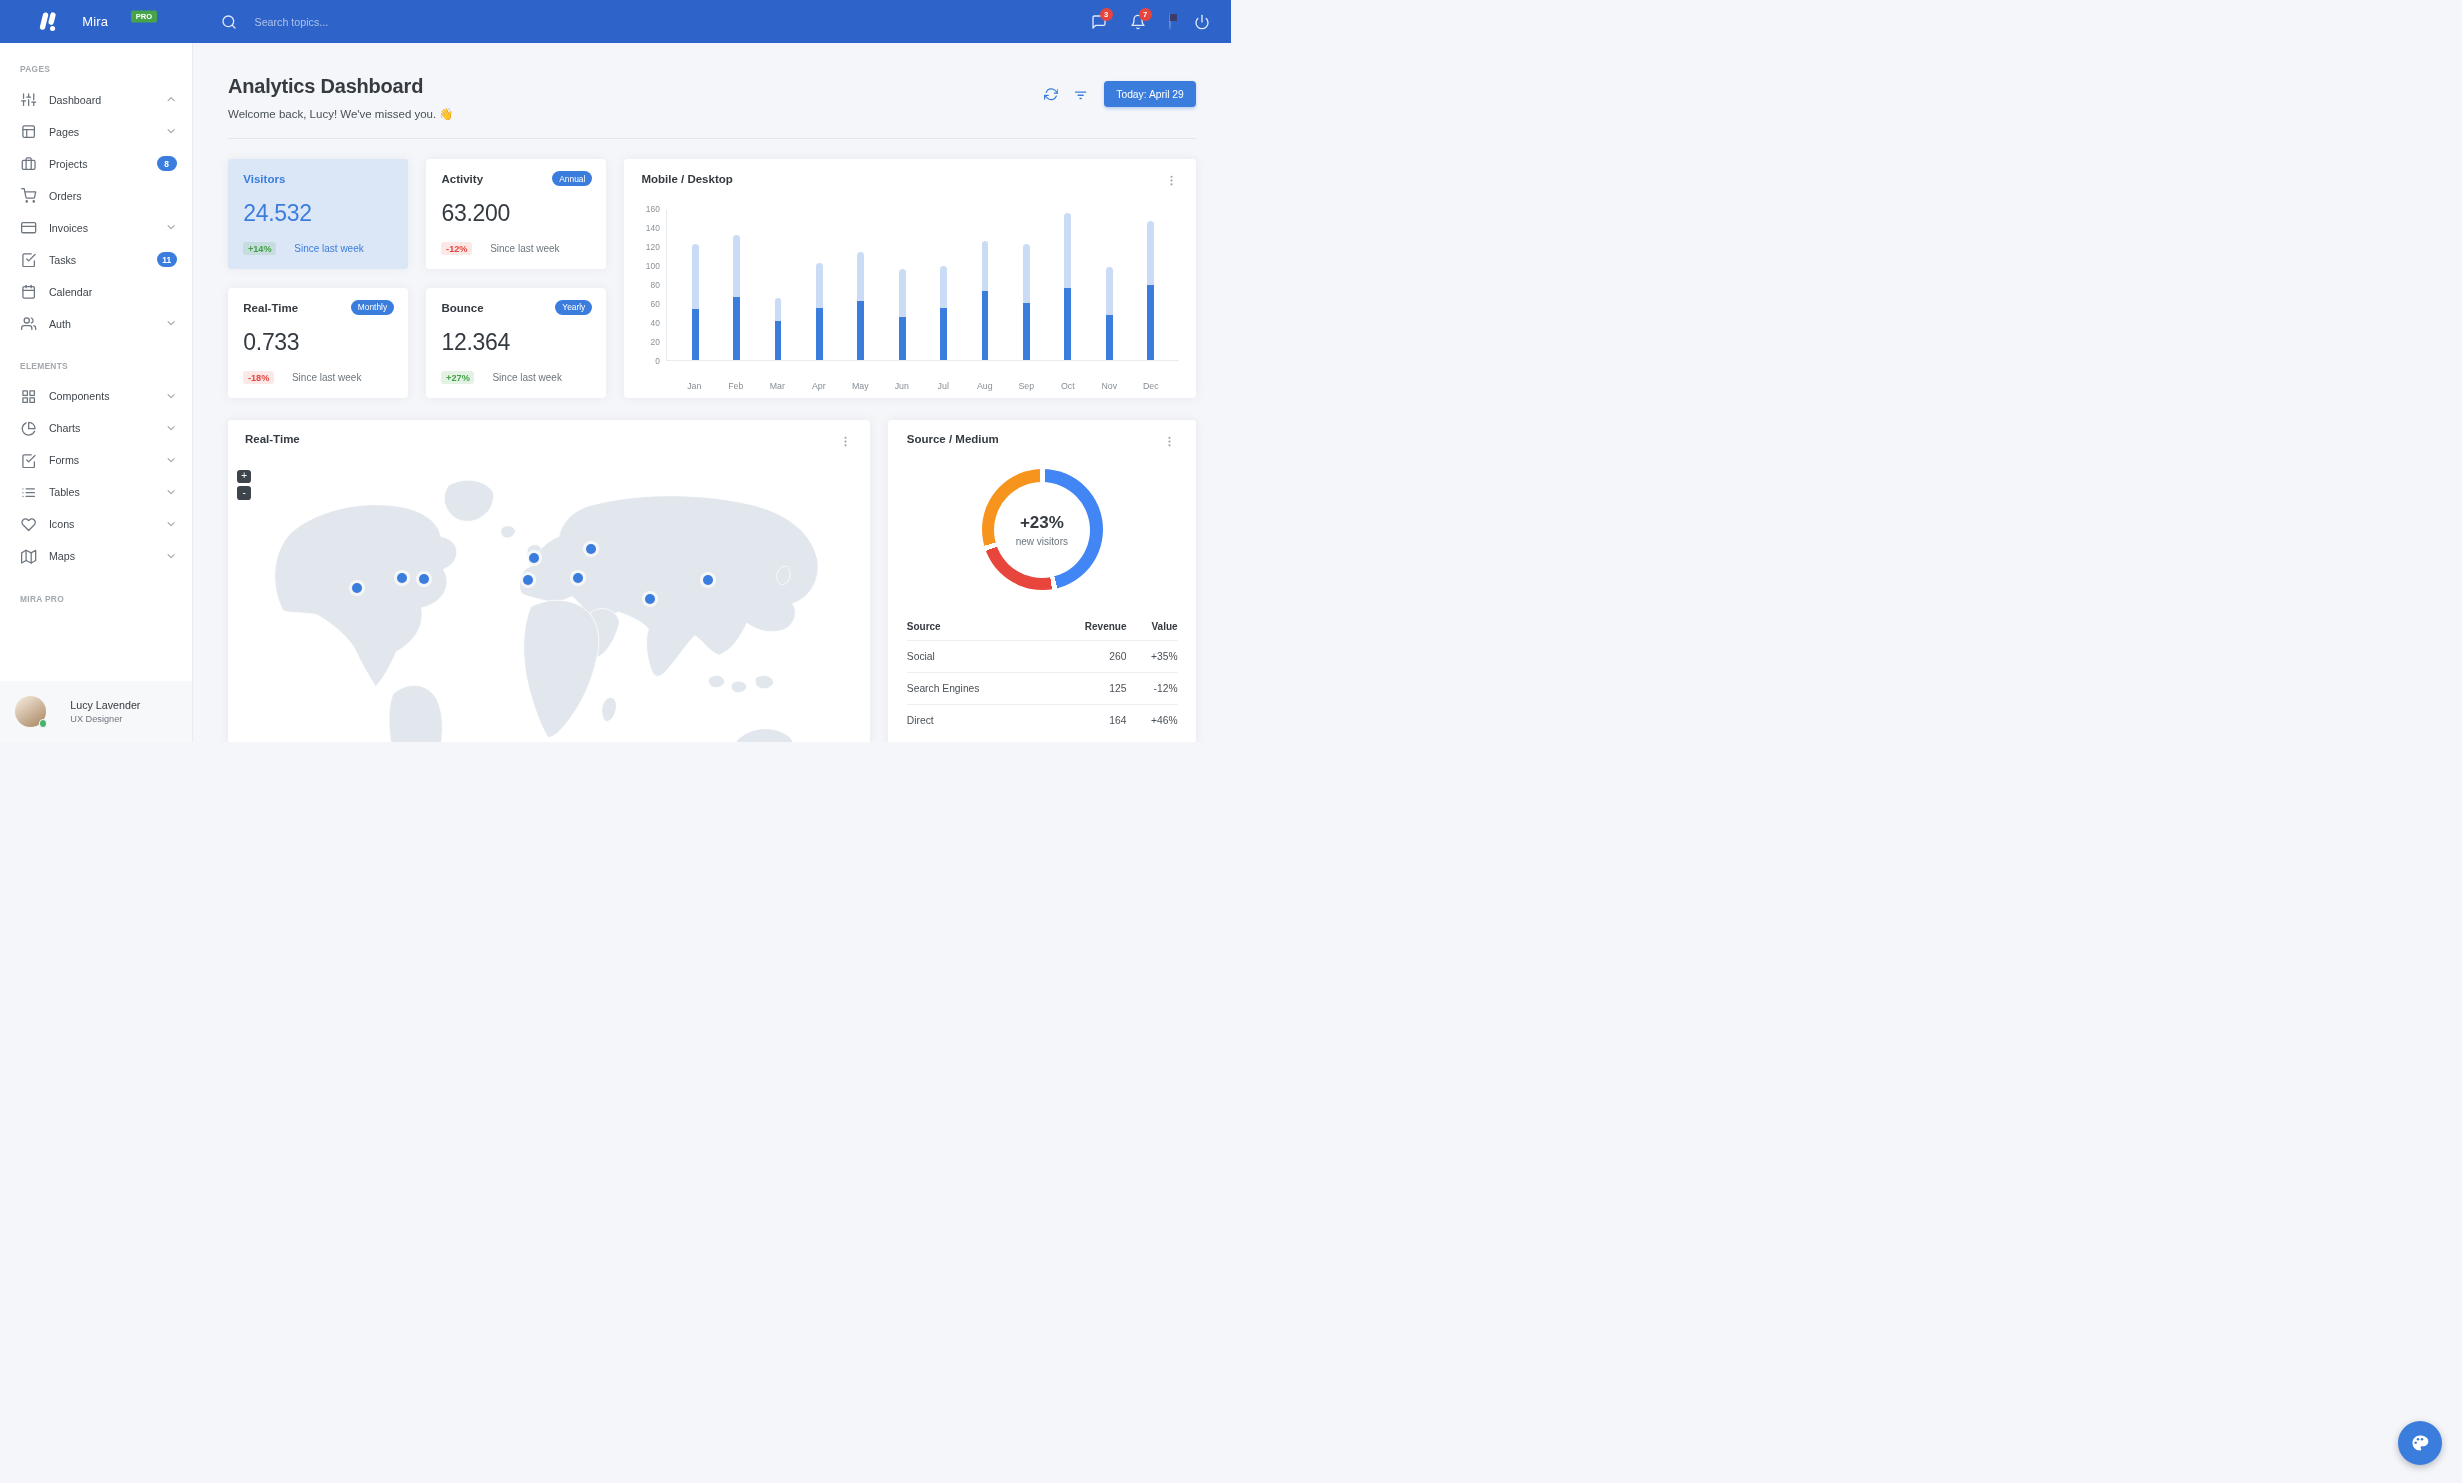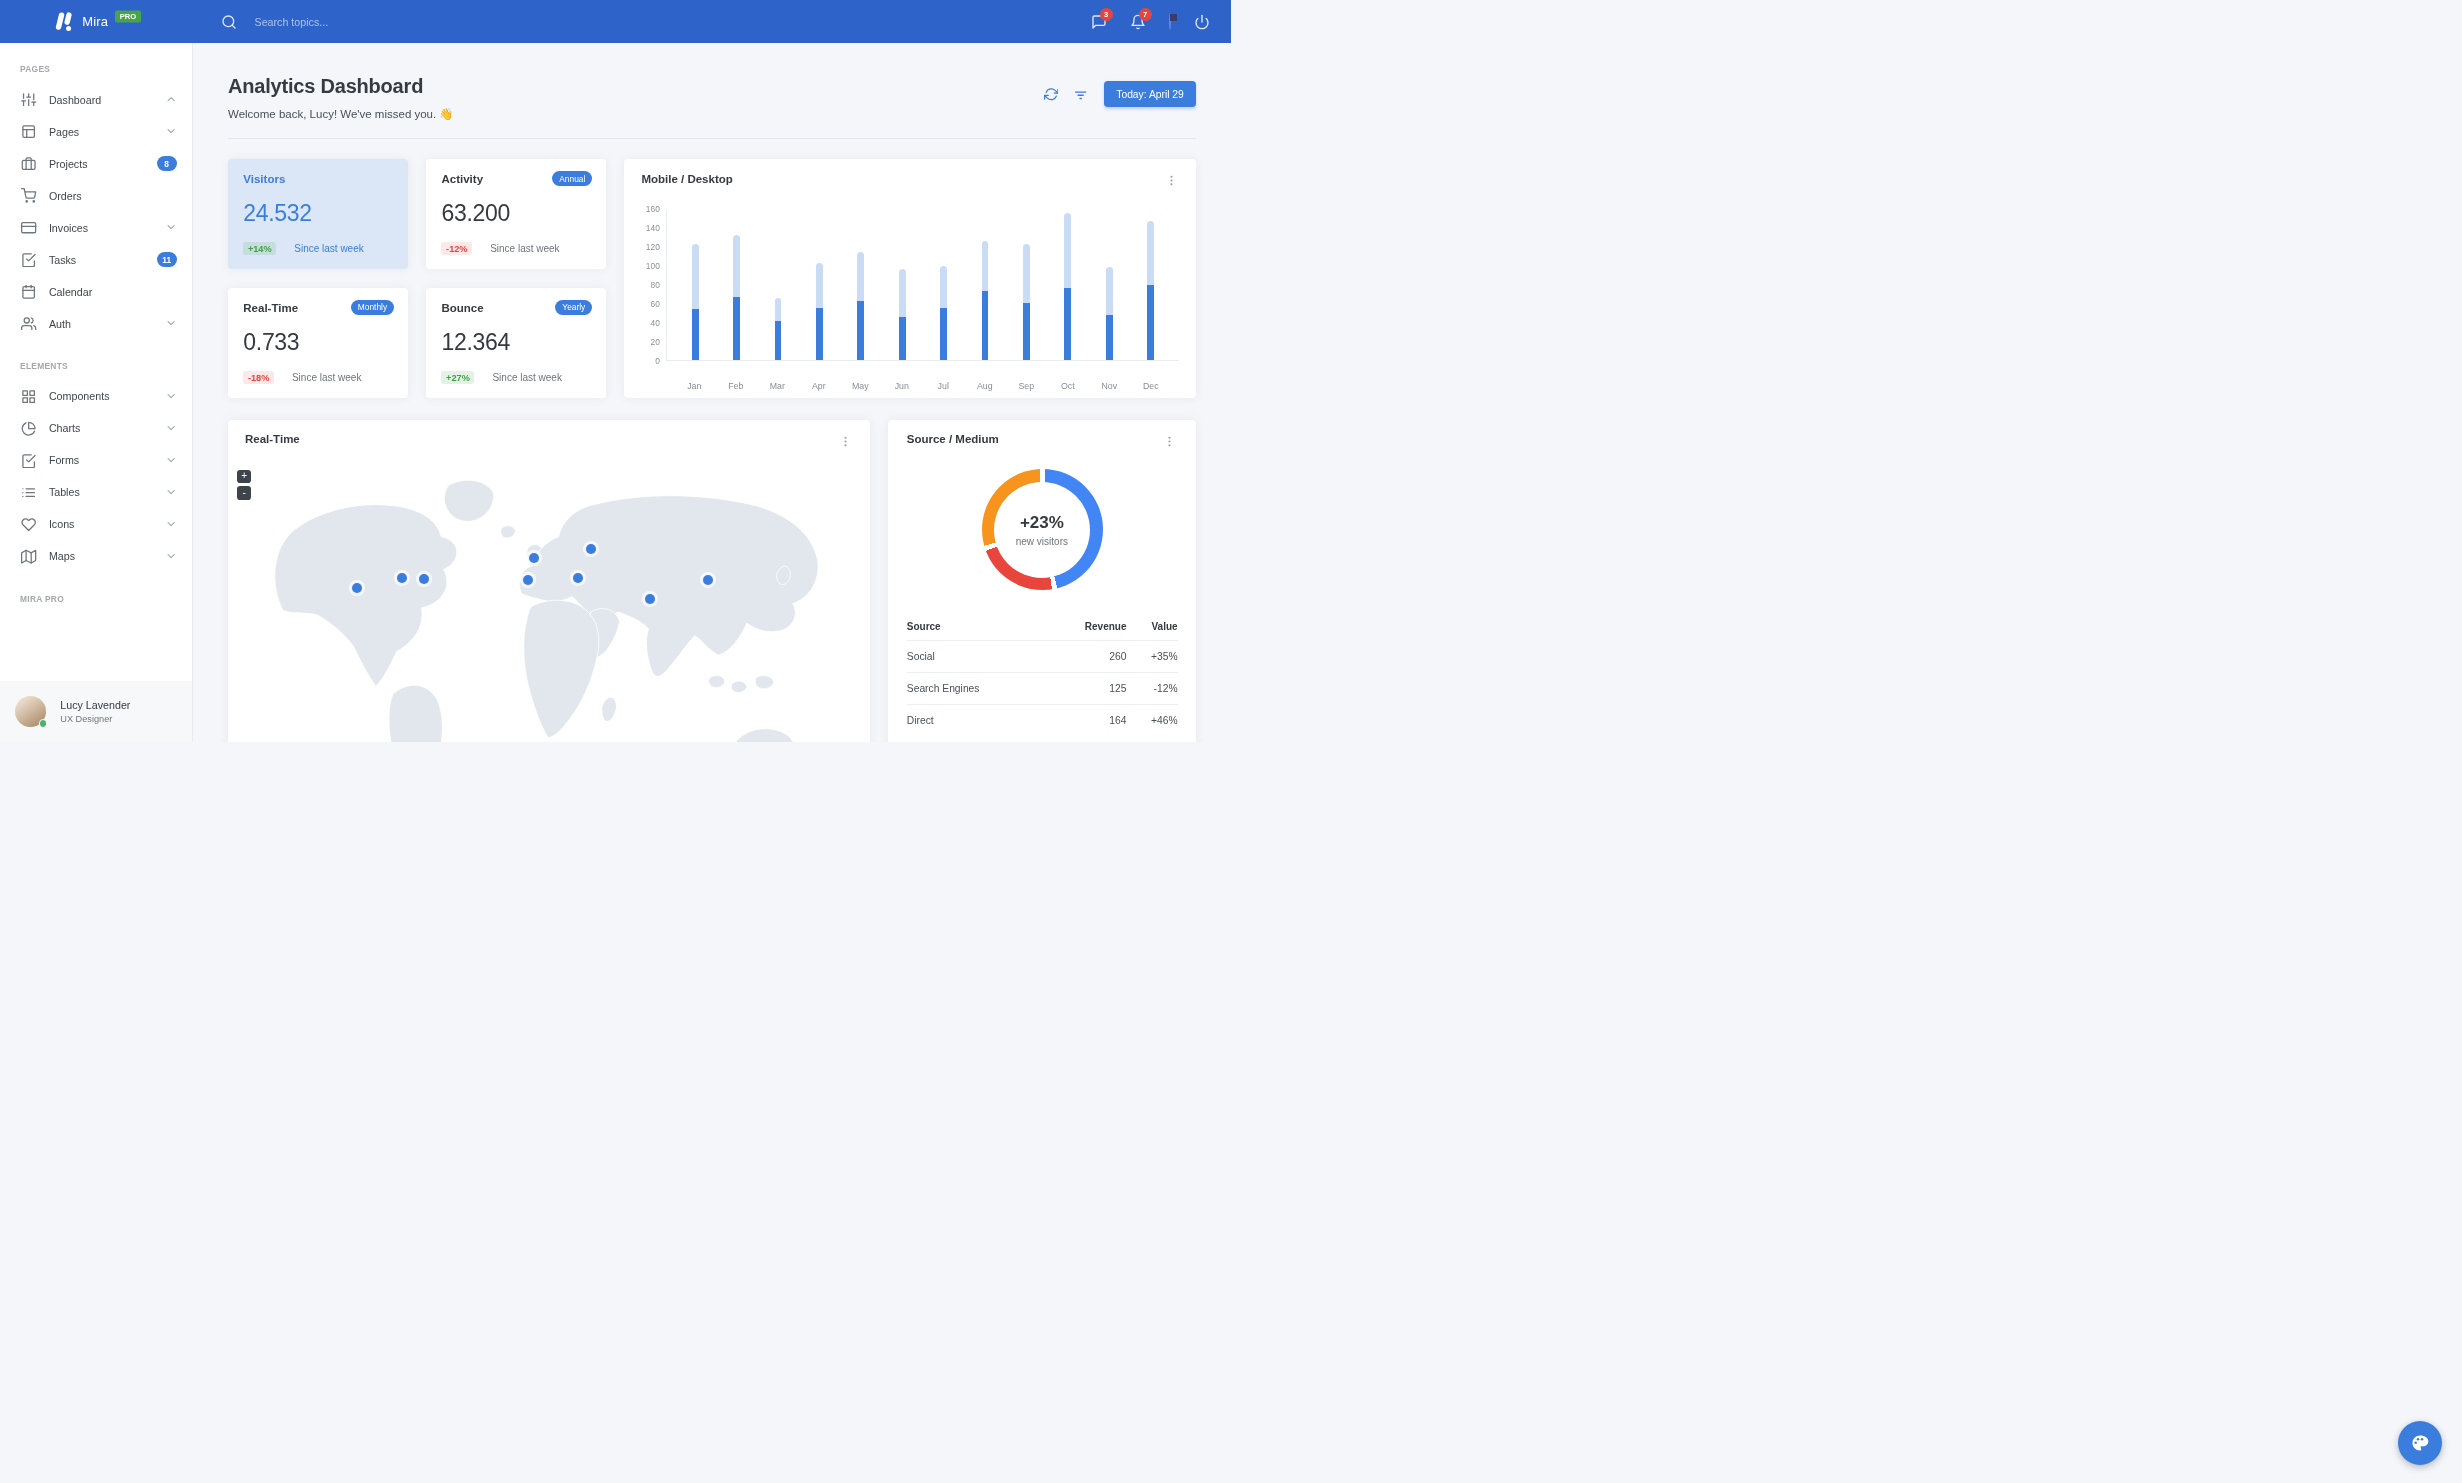--- a/index.html
+++ b/index.html
@@ -6,21 +6,21 @@
     --accent:#3B7DDD; --navbar:#2E64C9; --success:#43A047; --danger:#E5453D;
     --bar-light:#C9DBF5; --card-blue:#DBE7F7; --text-dark:#343A40; --text-gray:#6C757D;
     --line:#E7EAEE; --bg:#F4F6FA;
   }
   *{box-sizing:border-box;margin:0;padding:0}
   html,body{width:1231px;height:742px;overflow:hidden}
   body{font-family:"Liberation Sans","DejaVu Sans",sans-serif;background:var(--bg);color:var(--text-dark);font-size:10px}
   svg{display:block}
   
   .navbar{height:43px;background:var(--navbar);display:flex;align-items:center;position:relative;z-index:30}
-  .brand{width:193px;display:flex;align-items:center;justify-content:center;gap:7px}
+  .brand{width:193px;display:flex;align-items:center;justify-content:center;gap:23px}
   .brand-name{color:#fff;font-size:13px;font-weight:500;letter-spacing:0.2px}
   .pro-badge{background:#47A44B;color:#fff;font-size:7.6px;font-weight:700;padding:1.5px 4.6px;border-radius:2px;transform:translateY(-5.4px)}
   .nav-search{display:flex;align-items:center;gap:18px;margin-left:27.5px}
   .nav-search svg{stroke:rgba(255,255,255,.85)}
   .nav-search input{background:transparent;border:none;outline:none;color:#fff;font-size:10.7px;width:176px;font-family:inherit}
   .nav-search input::placeholder{color:rgba(255,255,255,.6)}
   .nav-right{margin-left:auto;display:flex;align-items:center;gap:23px;padding-right:21.4px}
   .nav-icon-btn{position:relative;background:none;border:none;cursor:pointer;padding:0}
   .nav-icon-btn svg{stroke:rgba(240,245,252,.92)}
   .count-badge{position:absolute;top:-5.4px;right:-6.1px;min-width:13px;height:13px;border-radius:6.9px;background:var(--danger);color:#fff;font-size:7.6px;font-weight:700;display:flex;align-items:center;justify-content:center;padding:0 3.1px}
@@ -31,21 +31,21 @@
   .sidebar{width:193px;background:#fff;border-right:0.8px solid #E8EAED;position:relative;flex:none}
   .side-label{font-size:8.4px;font-weight:700;color:#A3A8AD;letter-spacing:0.3px;padding:0 20px;margin:21.4px 0 9.2px}
   .side-item{display:flex;align-items:center;height:32px;padding:0 15.3px 0 21.4px;color:#45505A;cursor:pointer;text-decoration:none}
   .side-item svg{stroke:#6E7680;flex:none}
   .side-item .lbl{margin-left:12.2px;font-size:10.7px;color:#3F464D}
   .side-item .spacer{flex:1}
   .pill{background:var(--accent);color:#fff;font-size:8.4px;font-weight:600;min-width:20px;text-align:center;padding:2.3px 5.4px;border-radius:7.6px}
   .chev svg{stroke:#9AA2AA}
   .side-sub{display:block;height:27px;line-height:27px;padding-left:52px;font-size:10.3px;color:#4B5157;text-decoration:none;cursor:pointer}
   .side-sub.selected{background:#F3F4F6;color:#343A40}
-  .side-footer{position:absolute;left:0;right:0;bottom:0;height:61px;background:#F7F8FA;display:flex;align-items:center;padding:0 15.3px;gap:14px}
+  .side-footer{position:absolute;left:0;right:0;bottom:0;height:61px;background:#F7F8FA;display:flex;align-items:center;padding:0 15.3px;gap:24px}
   .avatar{width:31px;height:31px;border-radius:50%;background:linear-gradient(145deg,#E8D9C8 20%,#B69877 80%);position:relative;flex:none}
   .avatar .dot{position:absolute;right:-0.8px;bottom:-0.8px;width:8.4px;height:8.4px;border-radius:50%;background:#47B26B;border:1.5px solid #F7F8FA}
   .u-name{font-size:10.7px;font-weight:500;color:#343A40}
   .u-role{font-size:9.2px;color:#6F767D;margin-top:2.3px}
   
   main{flex:1;padding:32px 35px 0;overflow:hidden}
   .page-head{display:flex;justify-content:space-between;align-items:flex-start}
   h1{font-size:20px;font-weight:700;color:#353B41;letter-spacing:-0.2px}
   .subtitle{font-size:11.5px;color:#495057;margin-top:9.2px}
   .head-actions{display:flex;align-items:center;gap:15.3px;margin-top:6.1px}

